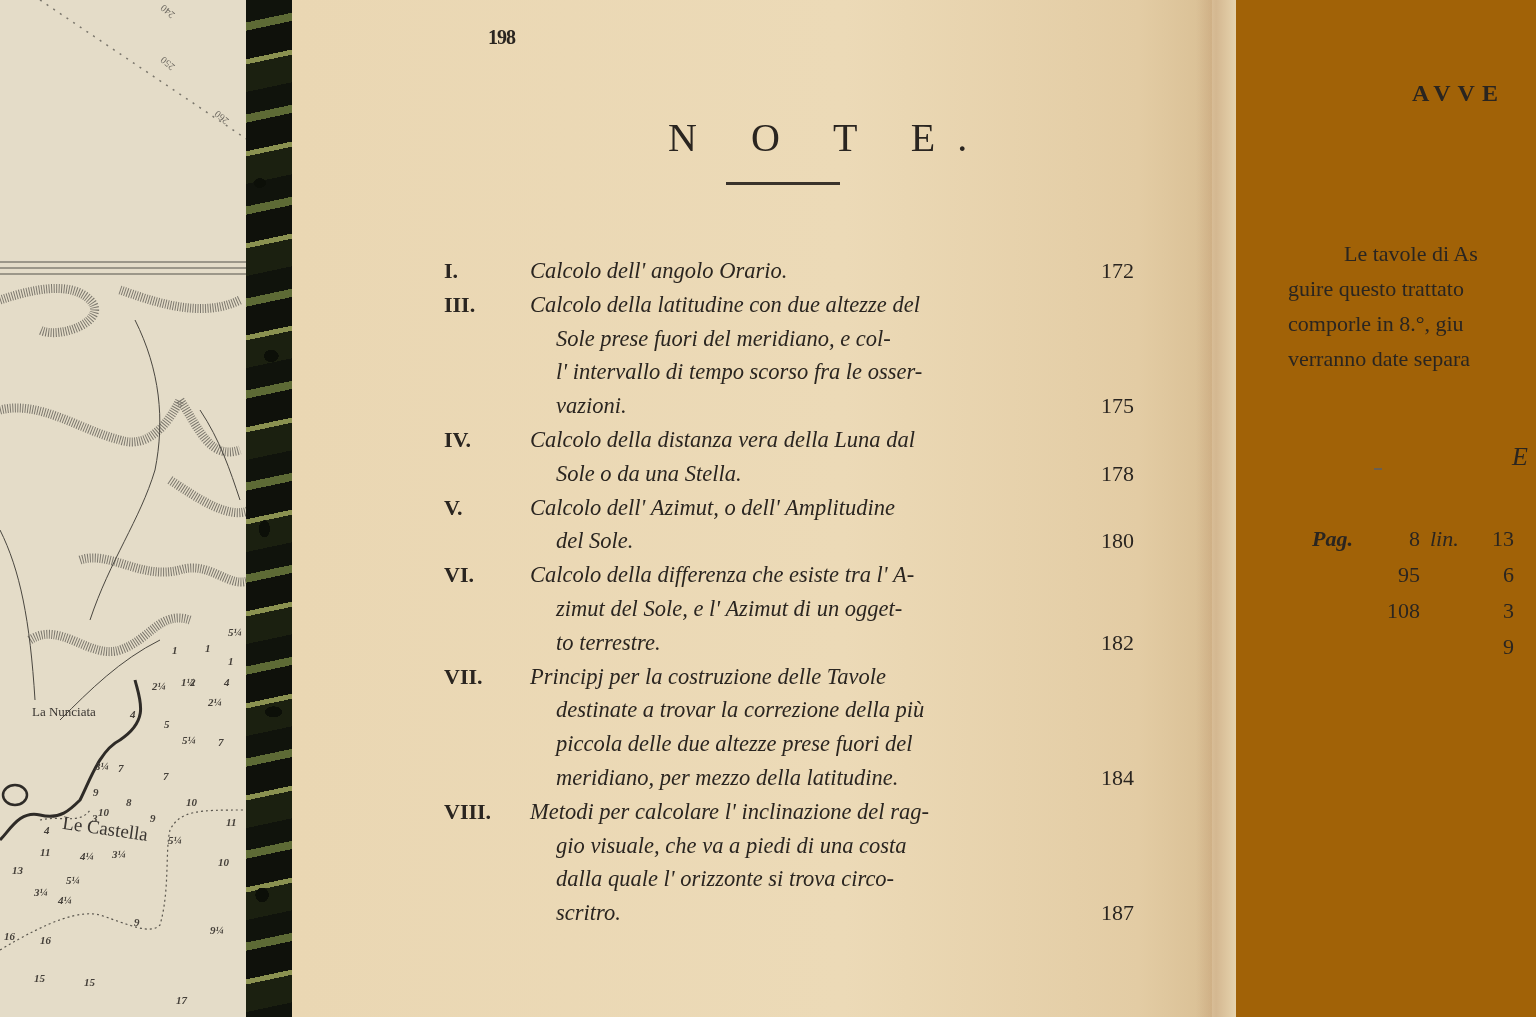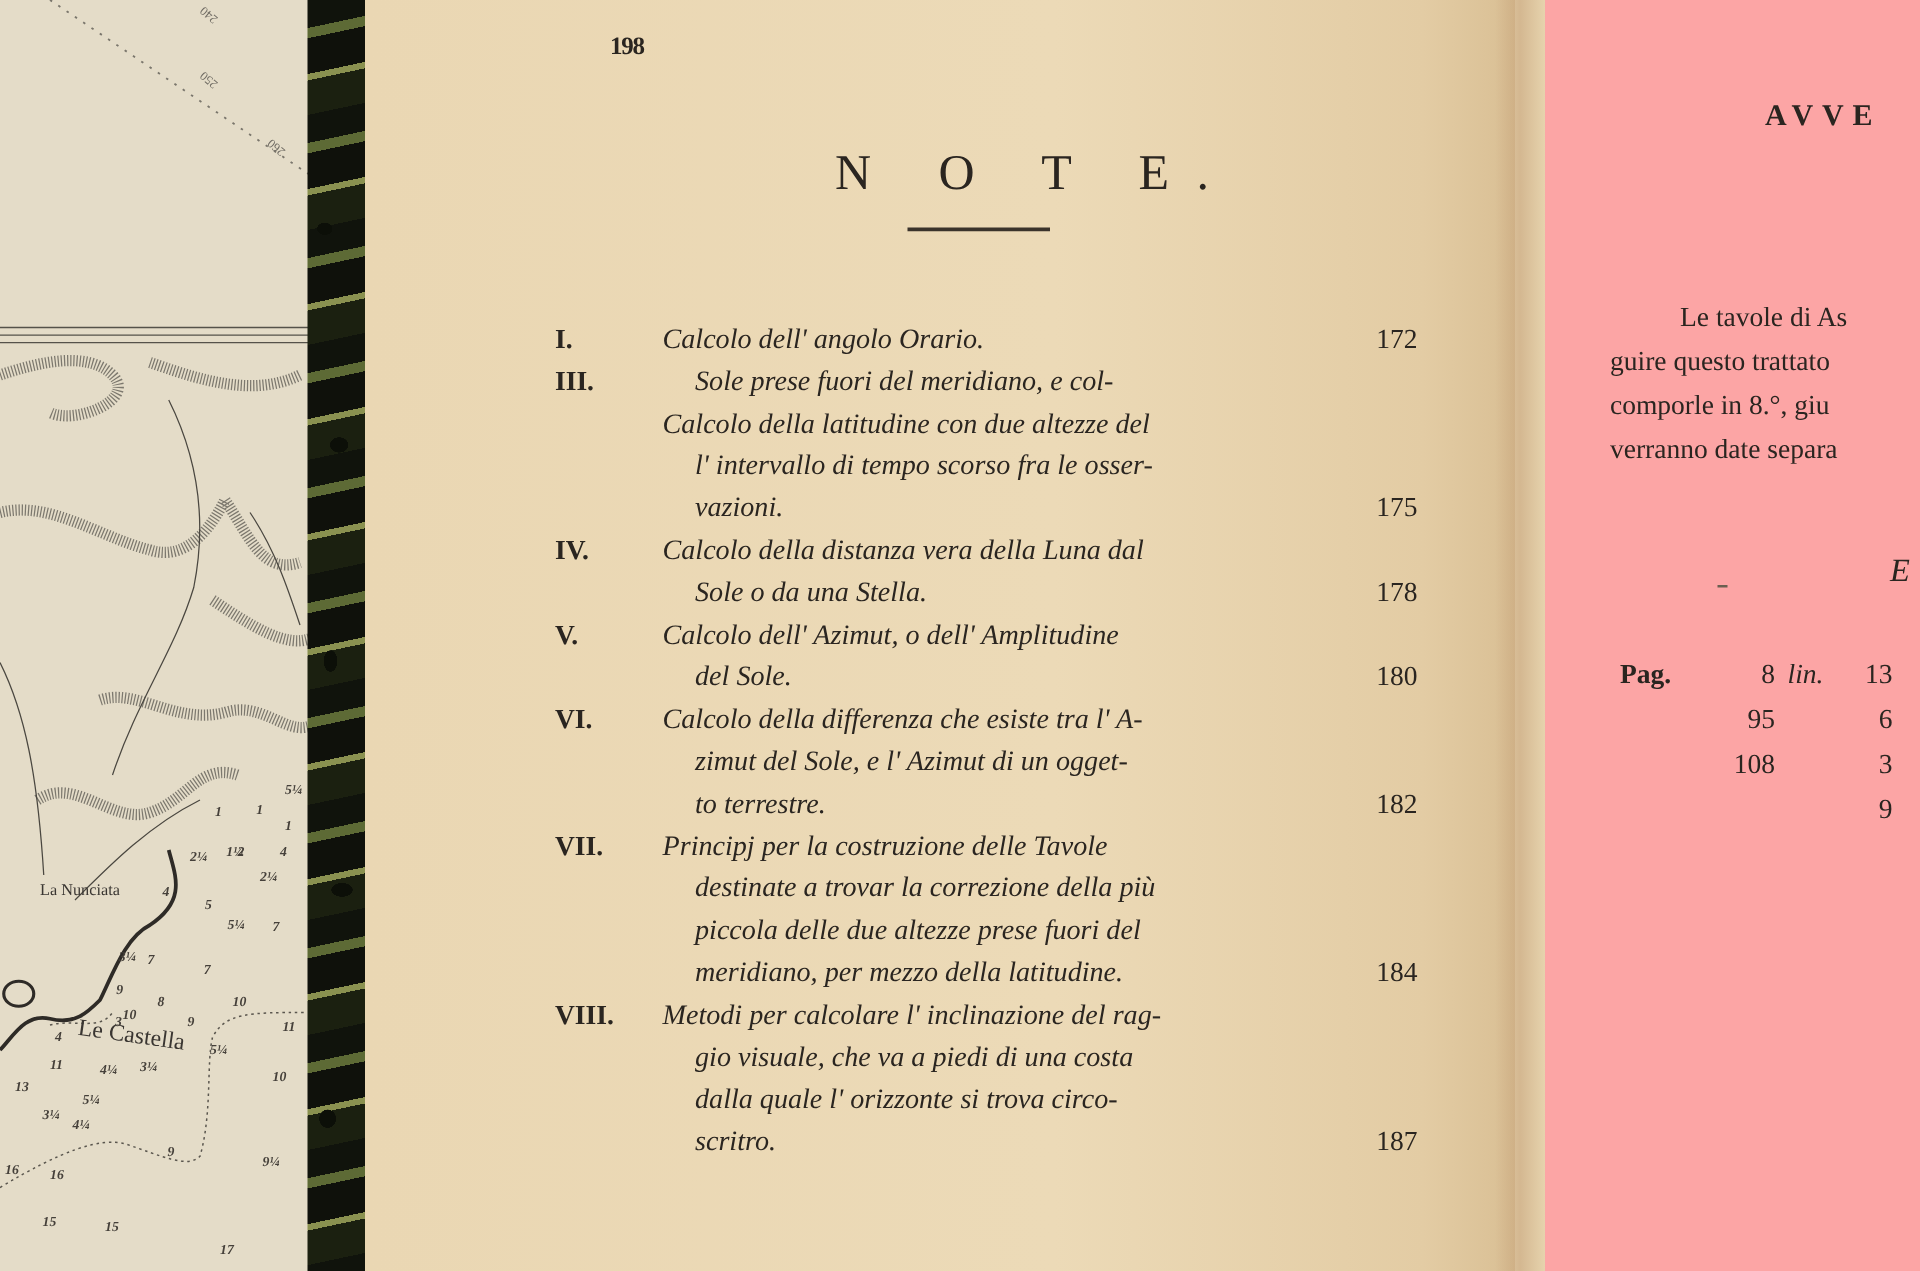--- a/index.html
+++ b/index.html
@@ -36,30 +36,30 @@
   .toc-entry{position:relative;display:flex;font-size:22.5px;line-height:33.8px;}
   .toc-num{width:86px;flex:none;font-weight:bold;font-size:22px;}
   .toc-text{flex:1;font-style:italic;padding-right:56px;text-align:justify;text-align-last:left;}
   .toc-text .line{display:block;}
   .toc-text .line.indent{padding-left:26px;}
   .toc-page{position:absolute;right:10px;bottom:0;font-size:22px;width:60px;text-align:right;}
 
   
   .gutter{position:absolute;left:1196px;top:0;width:40px;height:1017px;
     background:linear-gradient(90deg,rgba(190,150,110,0) 0%,rgba(190,150,110,.45) 50%,rgba(190,150,110,0) 100%);}
-  .right-page{position:absolute;left:1236px;top:0;width:300px;height:1017px;background:#fca5a5;overflow:hidden;}
+  .right-page{position:absolute;left:1236px;top:0;width:300px;height:1017px;background:#a16207;overflow:hidden;}
   .rp-heading{position:absolute;left:176px;top:80px;font-size:24px;font-weight:bold;letter-spacing:7px;white-space:nowrap;}
   .rp-para{position:absolute;left:52px;top:236px;font-size:22px;line-height:35px;white-space:nowrap;}
   .rp-para .first{padding-left:56px;}
   .rp-e{position:absolute;left:276px;top:442px;font-size:26px;font-style:italic;}
   .rp-dash{position:absolute;left:138px;top:468px;width:8px;height:2px;background:#6a5f50;}
   .errata{position:absolute;left:60px;top:526px;font-size:22px;}
   .errata-row{position:relative;height:36px;}
   .errata-row span{position:absolute;white-space:nowrap;}
-  .e-pag{left:0;font-weight:bold;}
+  .e-pag{left:16px;font-style:italic;font-weight:bold;}
   .e-page{left:80px;width:44px;text-align:right;}
   .e-lin{left:134px;font-style:italic;}
   .e-line{left:178px;width:40px;text-align:right;}
 </style>
 </head>
 <body>
 
 <div class="map">
   <svg width="250" height="1017" viewBox="0 0 250 1017">
 
@@ -154,22 +154,22 @@
     <div class="toc-entry">
       <span class="toc-num">I.</span>
       <span class="toc-text">
         <span class="line">Calcolo dell' angolo Orario.</span>
       </span>
       <span class="toc-page">172</span>
     </div>
     <div class="toc-entry">
       <span class="toc-num">III.</span>
       <span class="toc-text">
+        <span class="line">Calcolo della latitudine con due altezze del</span>
         <span class="line indent">Sole prese fuori del meridiano, e col-</span>
-        <span class="line">Calcolo della latitudine con due altezze del</span>
         <span class="line indent">l' intervallo di tempo scorso fra le osser-</span>
         <span class="line indent">vazioni.</span>
       </span>
       <span class="toc-page">175</span>
     </div>
     <div class="toc-entry">
       <span class="toc-num">IV.</span>
       <span class="toc-text">
         <span class="line">Calcolo della distanza vera della Luna dal</span>
         <span class="line indent">Sole o da una Stella.</span>

